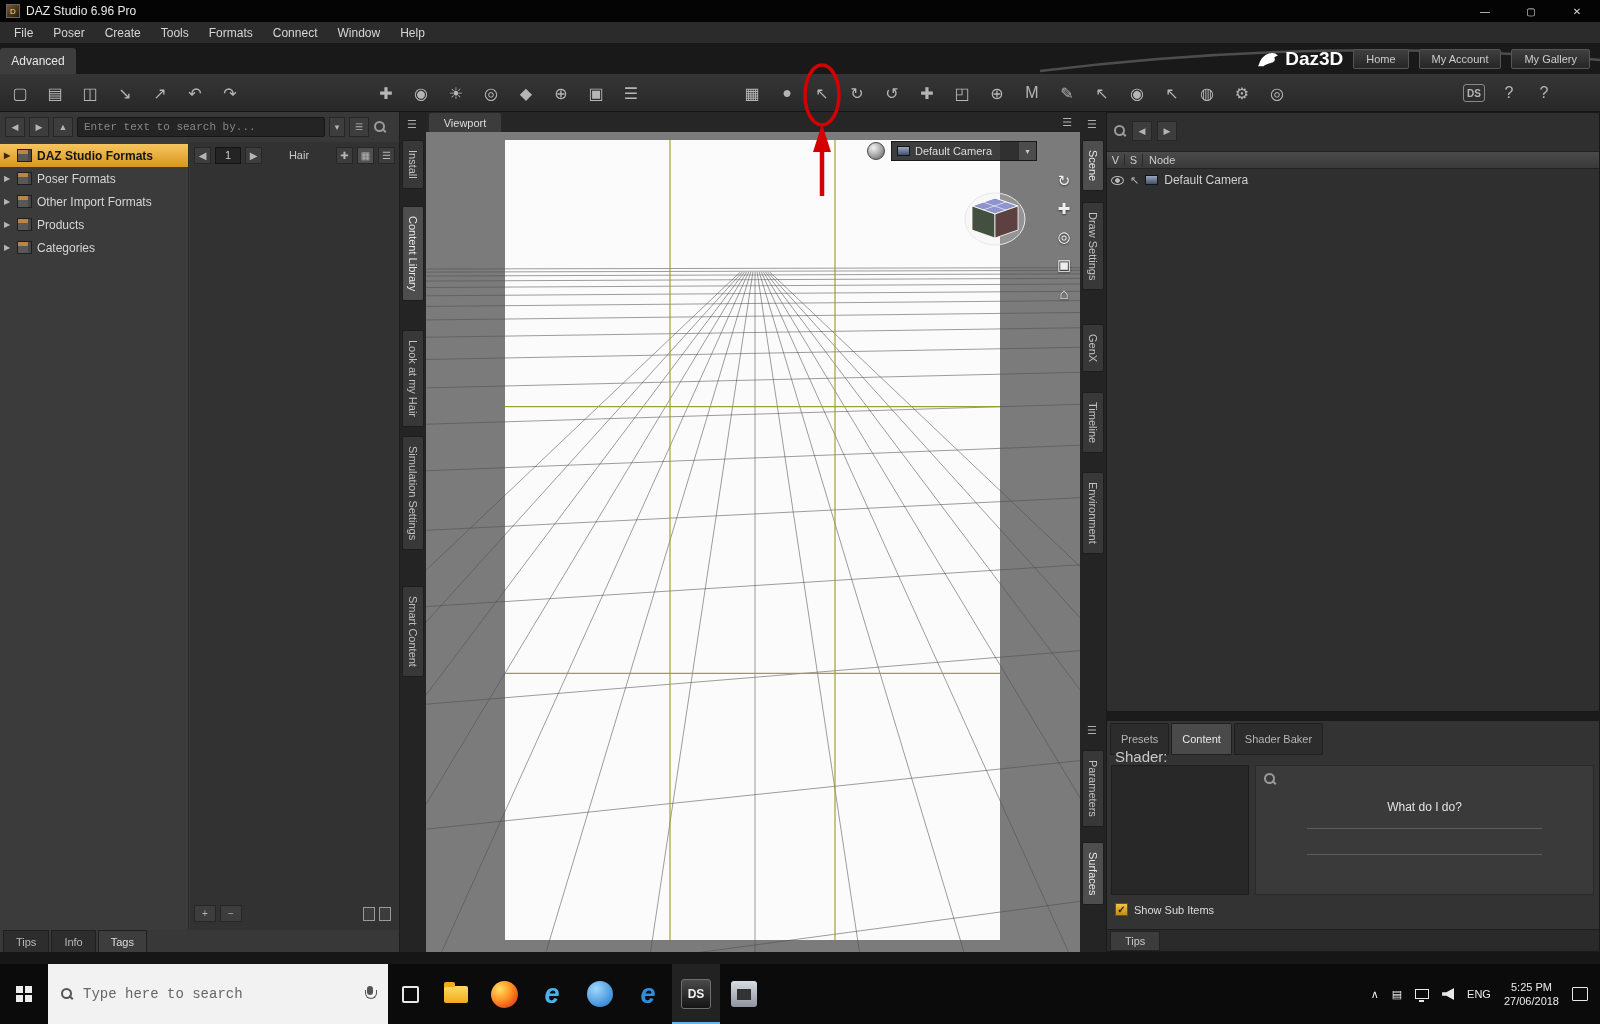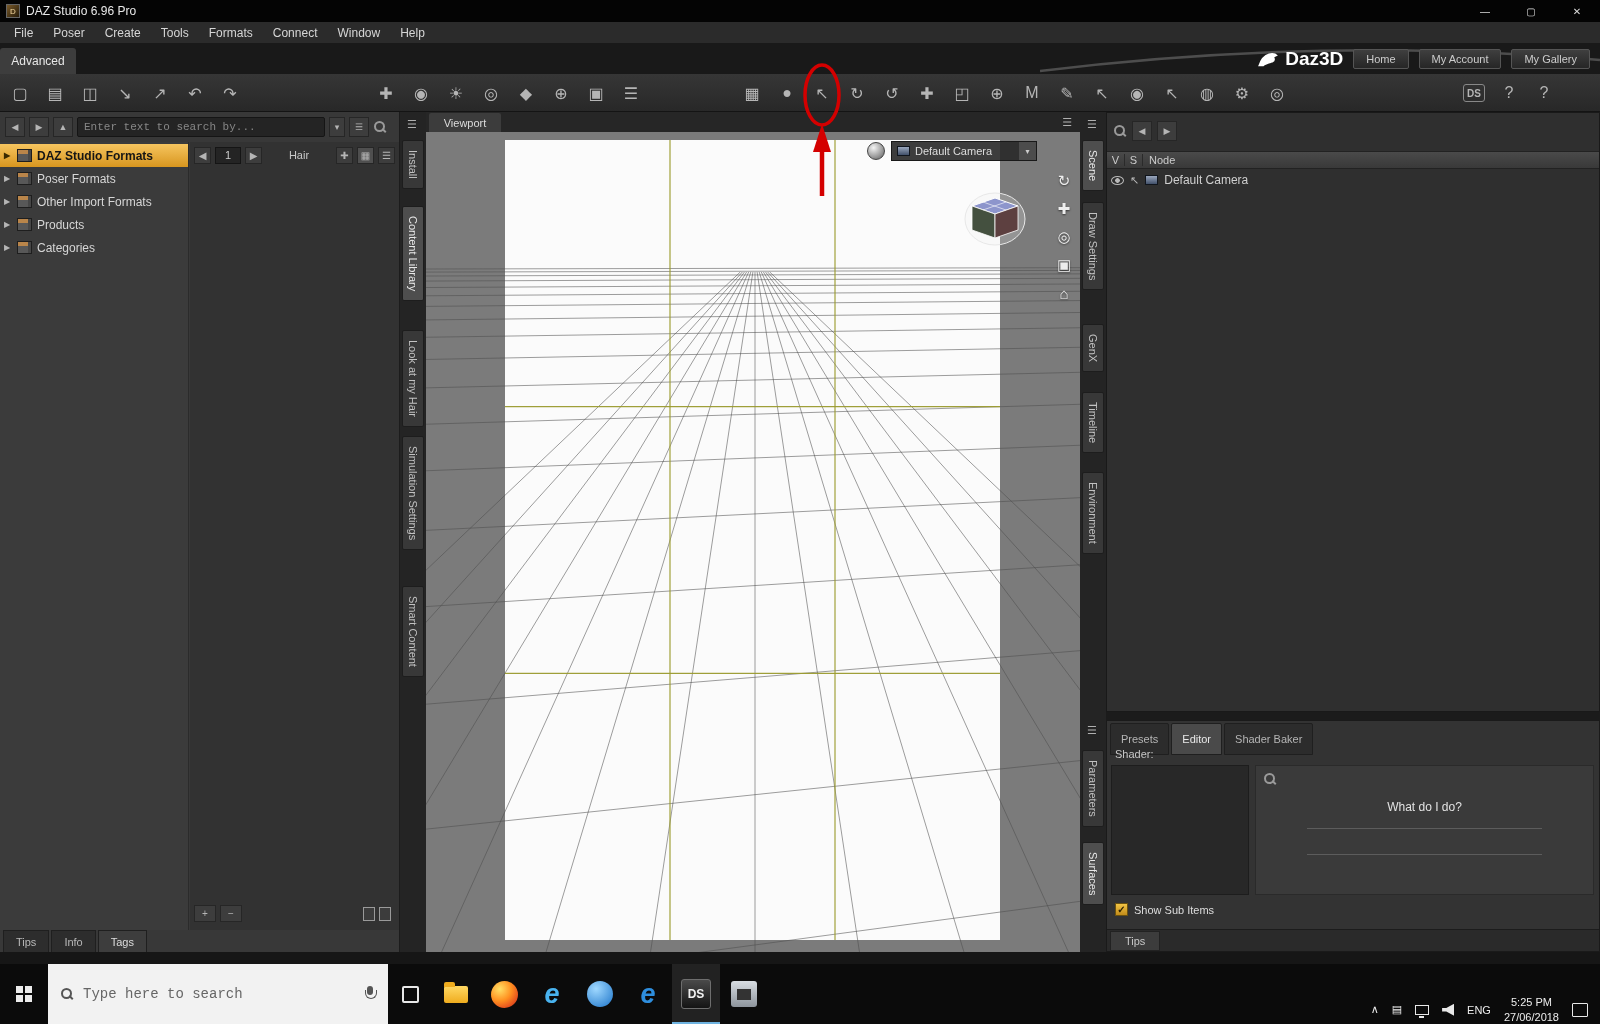--- a/index.html
+++ b/index.html
@@ -98,32 +98,32 @@
   .eye{width:13px;height:9px;border:1.5px solid #b9b9b9;border-radius:50%;background:radial-gradient(circle,#b9b9b9 2px,transparent 2.6px);flex:none}
   .cursor-glyph{color:#bbb;font-size:11px}
 
   .h-divider{position:absolute;left:1106px;top:712px;width:494px;height:8px;background:#1b1b1b}
 
   
   .br-panel{position:absolute;left:1106px;top:720px;width:494px;height:232px;background:#333;border:1px solid #1a1a1a}
   .br-tabs{position:absolute;left:3px;top:2px;display:flex;gap:2px}
   .br-tab{height:32px;padding:0 10px;background:#2c2c2c;border:1px solid #1f1f1f;color:#b5b5b5;font-size:11px;display:flex;align-items:center;border-radius:2px 2px 0 0}
   .br-tab.active{background:#4a4a4a;color:#e8e8e8}
-  .shader-label{position:absolute;left:8px;top:27px;color:#c8c8c8;font-size:11px}
+  .shader-label{position:absolute;left:8px;top:27px;color:#c8c8c8;font-size:15px}
   .br-left-box{position:absolute;left:4px;top:44px;width:138px;height:130px;background:#282828;border:1px solid #1d1d1d}
   .br-right-box{position:absolute;left:148px;top:44px;right:5px;height:130px;background:#3a3a3a;border:1px solid #2a2a2a}
   .br-msg{position:absolute;left:0;right:0;top:34px;text-align:center;color:#e2e2e2;font-size:12px}
   .br-line{position:absolute;left:15%;right:15%;height:1px;background:#5c5c5c}
   .chk-row{position:absolute;left:8px;top:182px;display:flex;align-items:center;gap:6px;color:#ddd;font-size:11px}
   .chk{width:13px;height:13px;background:linear-gradient(#f2c445,#c28c1a);border:1px solid #6b5210;color:#2a1f00;font-size:10px;font-weight:bold;display:flex;align-items:center;justify-content:center}
   .tips-bar{position:absolute;left:0;bottom:0;right:0;height:22px;background:#2a2a2a;border-top:1px solid #1c1c1c;display:flex;align-items:center}
   .tips-tab{height:20px;margin-left:3px;padding:0 14px;background:#3c3c3c;border:1px solid #222;color:#c8c8c8;font-size:11px;display:flex;align-items:center}
 
   
-  .taskbar{position:absolute;left:0;top:964px;width:1600px;height:60px;background:#0b0b0b;display:flex;align-items:flex-end}
+  .taskbar{position:absolute;left:0;top:964px;width:1600px;height:60px;background:#0b0b0b;display:flex;align-items:center}
   .tb-start{width:48px;height:60px;display:flex;align-items:center;justify-content:center}
   .winlogo{width:7px;height:7px;background:#ececec;box-shadow:9px 0 #ececec,0 9px #ececec,9px 9px #ececec;margin:-9px 9px 0 0}
   .tb-search{width:340px;height:60px;background:#f2f2f2;display:flex;align-items:center;gap:9px;padding:0 12px}
   .tb-search input{flex:1;border:none;background:transparent;font-size:14px;color:#333;outline:none}
   .tb-search input::placeholder{color:#666}
   .mic{width:12px;height:17px;position:relative;flex:none}
   .mic::before{content:"";position:absolute;left:3px;top:0;width:6px;height:9px;background:#555;border-radius:3px}
   .mic::after{content:"";position:absolute;left:1px;top:4px;width:10px;height:8px;border:1.5px solid #555;border-top:none;border-radius:0 0 6px 6px}
   .tb-btn{width:44px;height:60px;display:flex;align-items:center;justify-content:center}
   .taskview{width:17px;height:17px;border:2px solid #e8e8e8;border-radius:2px}
@@ -409,21 +409,21 @@
       <span class="cam-ico"></span>
       <span>Default Camera</span>
     </div>
   </div>
 
   <div class="h-divider"></div>
 
   <div class="br-panel">
     <div class="br-tabs">
       <div class="br-tab">Presets</div>
-      <div class="br-tab active">Editor</div>
+      <div class="br-tab active">Content</div>
       <div class="br-tab">Shader Baker</div>
     </div>
     <div class="shader-label">Shader:</div>
     <div class="br-left-box"></div>
     <div class="br-right-box">
       <span class="mag" style="position:absolute;left:7px;top:6px"></span>
       <div class="br-msg">What do I do?</div>
       <div class="br-line" style="top:62px"></div>
       <div class="br-line" style="top:88px"></div>
     </div>

